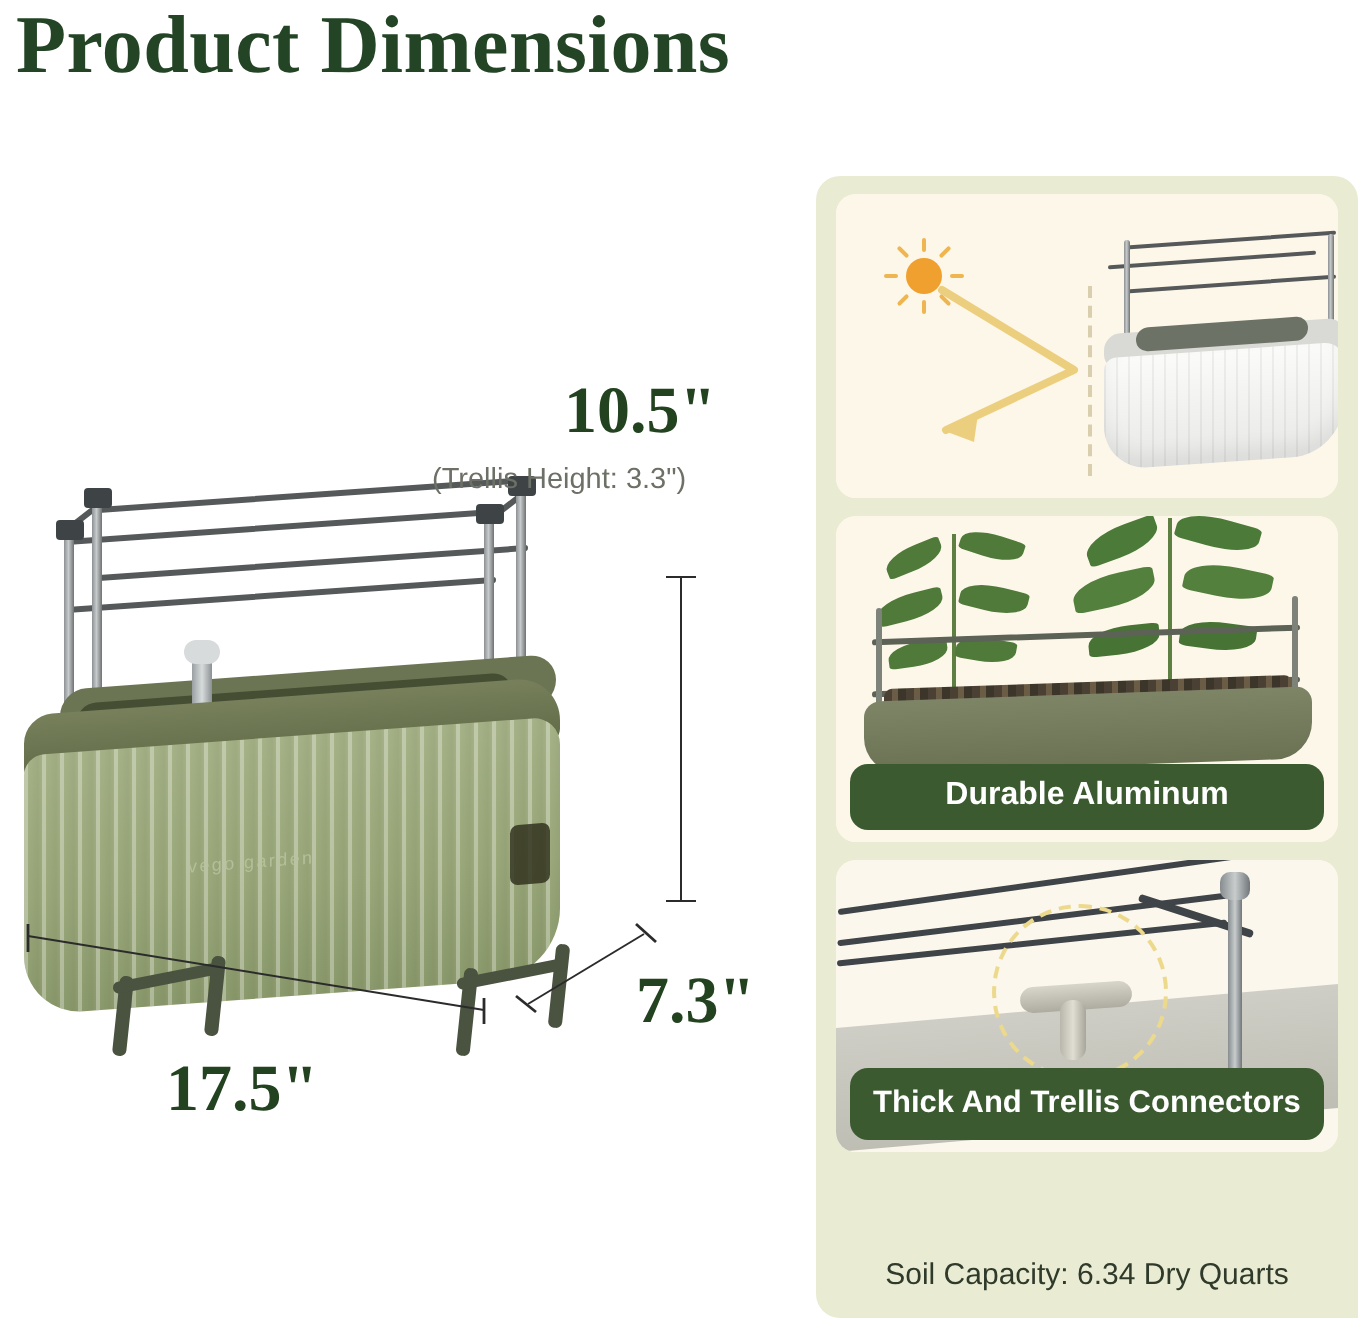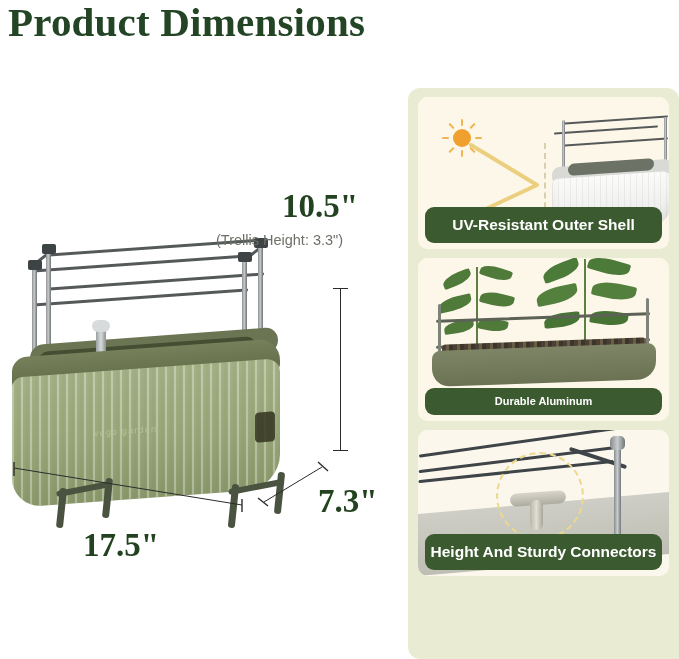--- a/index.html
+++ b/index.html
@@ -127,21 +127,21 @@
   .card-media{position:relative;width:100%;overflow:hidden;background:#fdf7e9;}
   .card-caption{
     position:absolute;left:7px;right:7px;bottom:6px;
     background:#3b5a30;color:#ffffff;
     border-radius:9px;
     text-align:center;font-weight:700;
     font-size:15.5px;line-height:1.16;
     padding:9px 4px;
     box-sizing:border-box;
   }
-  .card-caption.two-line{font-size:11px;padding:7px 0;}
+  .card-caption.two-line{font-size:16px;padding:7px 0;}
 
   
   #card1 .card-media{height:152px;}
   #sun{position:absolute;left:27px;top:24px;width:34px;height:34px;}
   #sun-core{position:absolute;left:8px;top:8px;width:18px;height:18px;border-radius:50%;background:#f0a02e;}
   .ray{position:absolute;background:#efb551;border-radius:1px;}
   #uv-arrow{position:absolute;left:45px;top:40px;width:115px;height:85px;}
   #dash-line{
     position:absolute;left:126px;top:46px;width:0;height:95px;
     border-left:2px dashed #d9cfae;
@@ -320,21 +320,20 @@
         <div class="trellis-bar" style="left:18px;top:24px;width:104px;height:2px;transform:skewY(-4deg);background:#55595a;"></div>
         <div class="trellis-post" style="left:16px;top:3px;width:3px;height:52px;"></div>
         <div class="trellis-post" style="left:118px;top:0px;width:3px;height:52px;"></div>
         <div id="wp-rim"></div>
         <div id="wp-inner"></div>
         <div id="wp-body">
             <div id="wp-ribs"></div>
           </div>
       </div>
     </div>
-    <div class="card-caption">UV-Resistant Outer Shell</div>
   </div>
 
   <div class="feature-card" id="card2">
     <div class="card-media">
 
       <div class="plant" style="left:18px;bottom:66px;width:86px;height:92px;">
         <div class="stem" style="left:40px;top:4px;height:88px;"></div>
         <div class="leaf" style="left:6px;top:10px;width:30px;height:12px;transform:rotate(-22deg);"></div>
         <div class="leaf" style="left:44px;top:4px;width:32px;height:12px;transform:rotate(18deg);"></div>
         <div class="leaf" style="left:2px;top:34px;width:34px;height:13px;transform:rotate(-14deg);"></div>
@@ -374,18 +373,19 @@
       <div class="c3-bar" style="left:0px;top:28px;width:200px;height:3px;transform:rotate(-7deg);"></div>
       <div class="c3-bar" style="left:0px;top:40px;width:196px;height:3px;transform:rotate(-6deg);"></div>
       <div class="c3-bar" style="left:150px;top:26px;width:60px;height:4px;transform:rotate(18deg);"></div>
       <div class="c3-post" style="left:196px;top:12px;width:7px;height:94px;"></div>
       <div class="c3-post" style="left:192px;top:6px;width:15px;height:14px;border-radius:5px;"></div>
 
       <div id="connector-h"></div>
       <div id="connector-v"></div>
       <div id="highlight-circle"></div>
     </div>
-    <div class="card-caption">Height And Sturdy Connectors</div>
+    <div class="card-caption">Thick And Trellis Connectors</div>
   </div>
 
   <div id="capacity">
+    <div class="cap-line">Soil Capacity: 6.34 Dry Quarts</div>
   </div>
 </div>
 
 </body></html>

